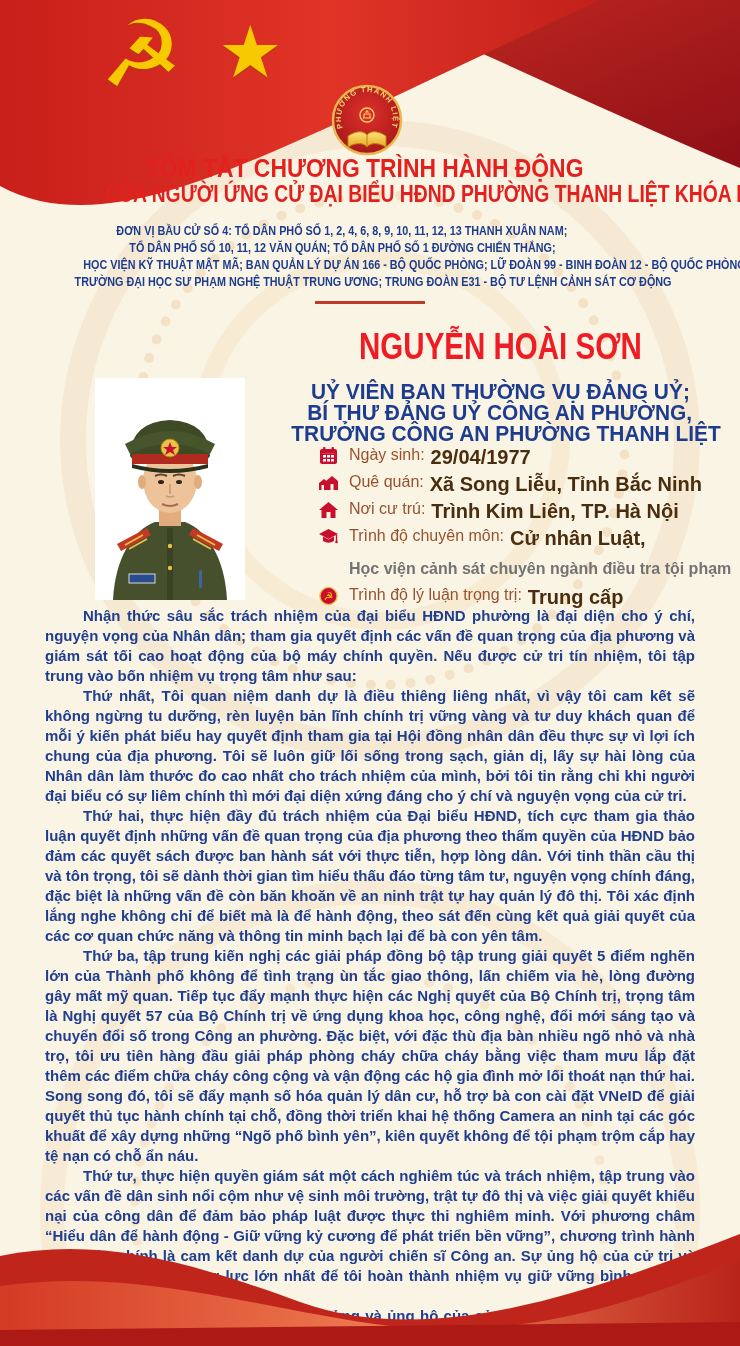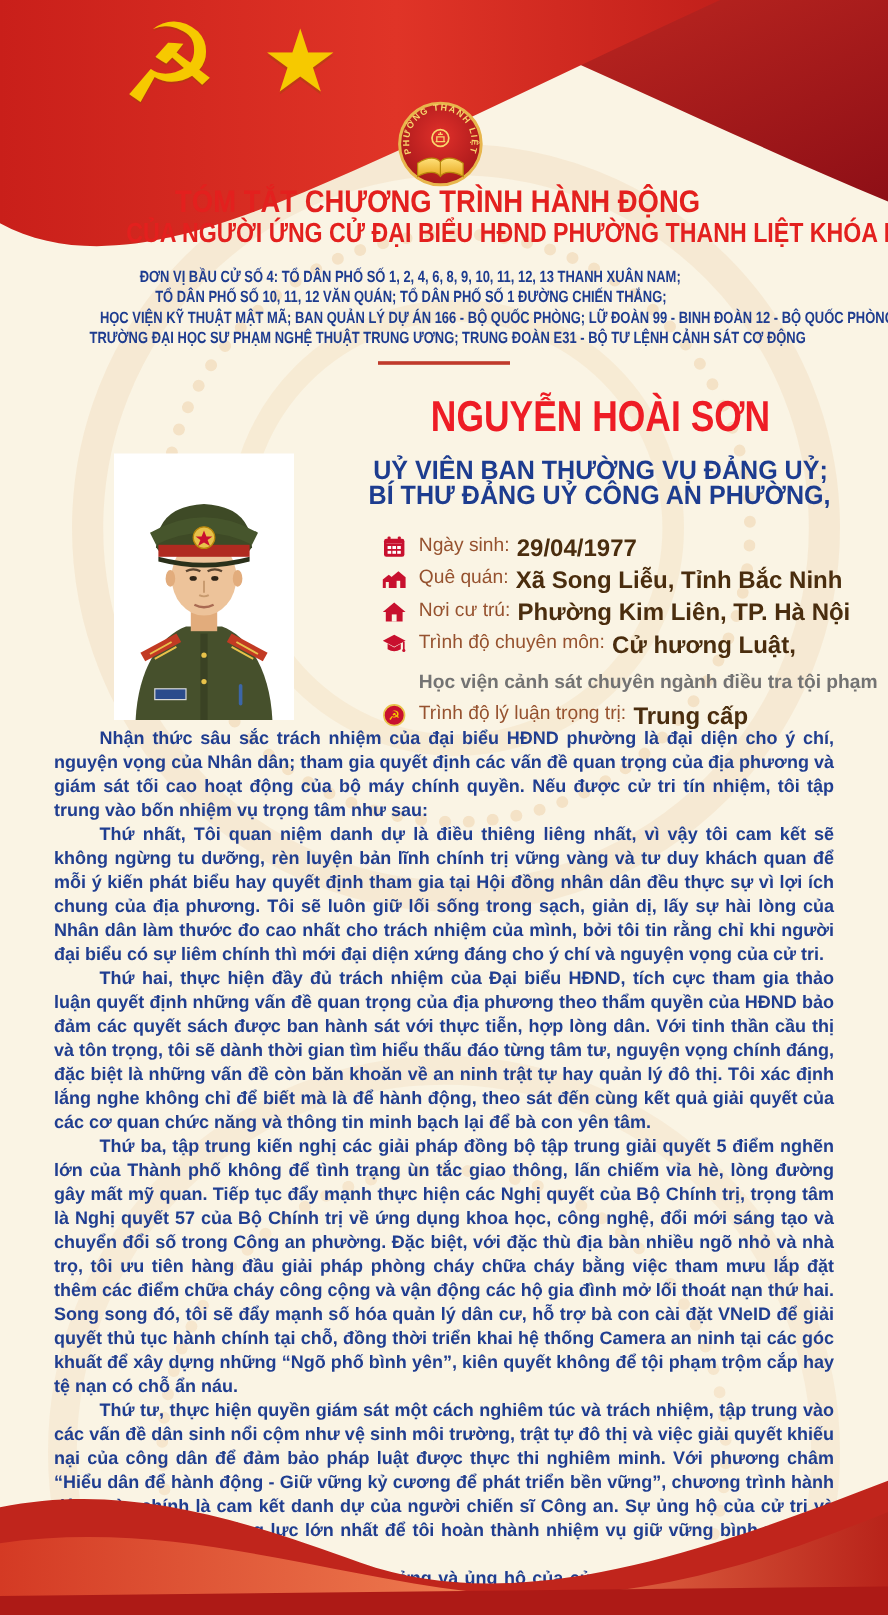--- a/index.html
+++ b/index.html
@@ -124,20 +124,21 @@
 
   <div id="cl0" class="abs const-line"><span class="squeeze">ĐƠN VỊ BẦU CỬ SỐ 4: TỔ DÂN PHỐ SỐ 1, 2, 4, 6, 8, 9, 10, 11, 12, 13 THANH XUÂN NAM;</span></div>
   <div id="cl1" class="abs const-line"><span class="squeeze">TỔ DÂN PHỐ SỐ 10, 11, 12 VĂN QUÁN; TỔ DÂN PHỐ SỐ 1 ĐƯỜNG CHIẾN THẮNG;</span></div>
   <div id="cl2" class="abs const-line"><span class="squeeze">HỌC VIỆN KỸ THUẬT MẬT MÃ; BAN QUẢN LÝ DỰ ÁN 166 - BỘ QUỐC PHÒNG; LỮ ĐOÀN 99 - BINH ĐOÀN 12 - BỘ QUỐC PHÒNG;</span></div>
   <div id="cl3" class="abs const-line"><span class="squeeze">TRƯỜNG ĐẠI HỌC SƯ PHẠM NGHỆ THUẬT TRUNG ƯƠNG; TRUNG ĐOÀN E31 - BỘ TƯ LỆNH CẢNH SÁT CƠ ĐỘNG</span></div>
   <div id="divider" class="abs"></div>
 
   <div id="name" class="abs"><span class="squeeze">NGUYỄN HOÀI SƠN</span></div>
   <div id="pos0" class="abs pos-line"><span class="squeeze">UỶ VIÊN BAN THƯỜNG VỤ ĐẢNG UỶ;</span></div>
   <div id="pos1" class="abs pos-line"><span class="squeeze">BÍ THƯ ĐẢNG UỶ CÔNG AN PHƯỜNG,</span></div>
+  <div id="pos2" class="abs pos-line"><span class="squeeze">TRƯỞNG CÔNG AN PHƯỜNG THANH LIỆT</span></div>
 
   <svg id="photo" class="abs" viewBox="0 0 150 222" width="150" height="222">
     <rect x="0" y="0" width="150" height="222" fill="#FFFFFF"></rect>
 
     <path d="M18,222 C20,180 38,152 60,144 L90,144 C112,152 130,180 132,222 Z" fill="#46502C"></path>
     <path d="M72,150 L78,150 L78,222 L72,222 Z" fill="#3A4224"></path>
     <circle cx="75" cy="168" r="2.2" fill="#E8C24A"></circle>
     <circle cx="75" cy="190" r="2.2" fill="#E8C24A"></circle>
 
     <path d="M22,166 L52,150 L56,157 L26,173 Z" fill="#C23A23"></path>
@@ -197,31 +198,31 @@
       </svg>
       <span class="dlabel">Quê quán:</span>
       <span class="dvalue">Xã Song Liễu, Tỉnh Bắc Ninh</span>
     </div>
     <div class="drow">
       <svg class="dicon" viewBox="0 0 21 20">
         <path d="M1,10 L10.5,2 L20,10 L17.5,10 L17.5,18 L3.5,18 L3.5,10 Z" fill="#C8102E"></path>
         <rect x="8.5" y="12" width="4" height="6" fill="#FAF4E4"></rect>
       </svg>
       <span class="dlabel">Nơi cư trú:</span>
-      <span class="dvalue">Phường Kim Liên, TP. Hà Nội</span>
+      <span class="dvalue">Trình Kim Liên, TP. Hà Nội</span>
     </div>
     <div class="drow">
       <svg class="dicon" viewBox="0 0 21 20">
         <path d="M10.5,2 L20,7 L10.5,12 L1,7 Z" fill="#C8102E"></path>
         <path d="M5,9.5 L5,14 Q10.5,17.5 16,14 L16,9.5 L10.5,12.5 Z" fill="#C8102E"></path>
         <path d="M18.5,8 L18.5,14" stroke="#C8102E" stroke-width="1.4"></path>
         <circle cx="18.5" cy="15" r="1.3" fill="#C8102E"></circle>
       </svg>
       <span class="dlabel">Trình độ chuyên môn:</span>
-      <span class="dvalue">Cử hương Luật,</span>
+      <span class="dvalue">Cử nhân Luật,</span>
     </div>
     <div class="dcont">Học viện cảnh sát chuyên ngành điều tra tội phạm</div>
     <div class="drow">
       <svg class="dicon" viewBox="0 0 21 20">
         <circle cx="10.5" cy="10" r="8.6" fill="#C8102E" stroke="#E8C24A" stroke-width="1.4"></circle>
         <text x="10.5" y="14" text-anchor="middle" font-size="11" fill="#F6C900">☭</text>
       </svg>
       <span class="dlabel">Trình độ lý luận trọng trị:</span>
       <span class="dvalue">Trung cấp</span>
     </div>

